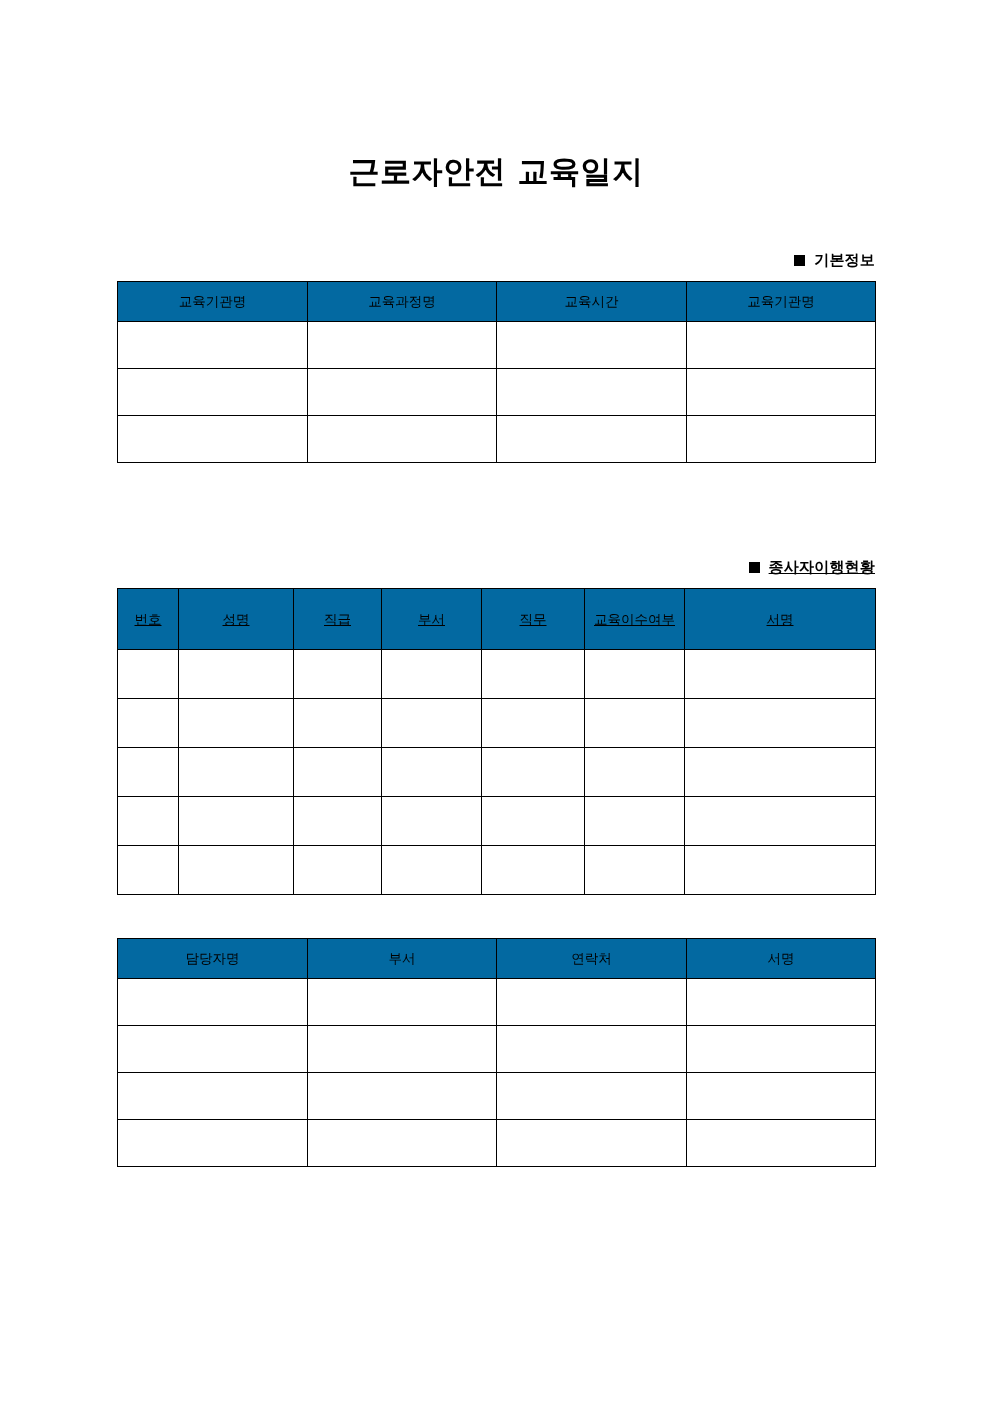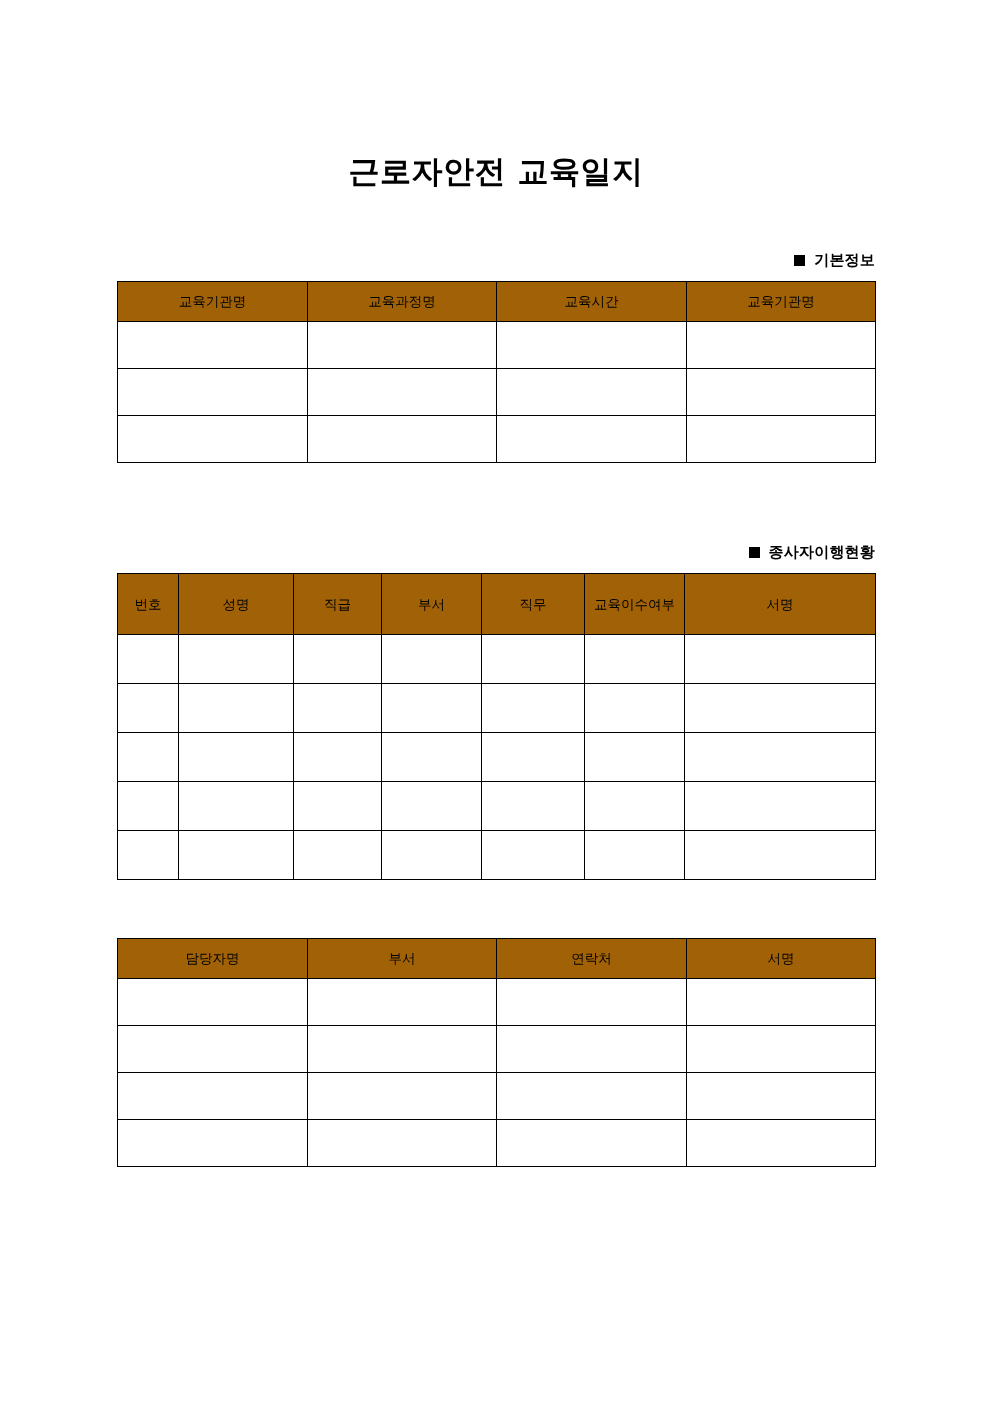--- a/index.html
+++ b/index.html
@@ -75,21 +75,21 @@
     padding: 0 4px;
     text-align: center;
     vertical-align: middle;
     font-size: 13.5px;
     font-weight: normal;
     line-height: 1.25;
     word-break: keep-all;
     overflow-wrap: break-word;
   }
   table.form-table thead th {
-    background: #a16207;
+    background: #0369a1;
     height: 39px;
   }
   table.form-table tbody td {
     background: #ffffff;
     height: 46px;
   }
 
   
   #table-basic-info thead th { height: 39px; }
   #table-basic-info tbody td { height: 46px; }
@@ -97,21 +97,21 @@
   
   #table-worker-status thead th { height: 60px; }
   #table-worker-status tbody td { height: 48px; }
 
   
   #table-manager thead th { height: 39px; }
   #table-manager tbody td { height: 46px; }
 
   
   #section-basic-info    { top: 251px; }
-  #section-worker-status { top: 543px; }
+  #section-worker-status { top: 558px; text-decoration: underline; }
   #section-manager       { top: 938px; }
 </style>
 </head>
 <body>
 
 <div class="page">
 
   <h1 class="doc-title">근로자안전 교육일지</h1>
 
   <div class="section" id="section-basic-info">

